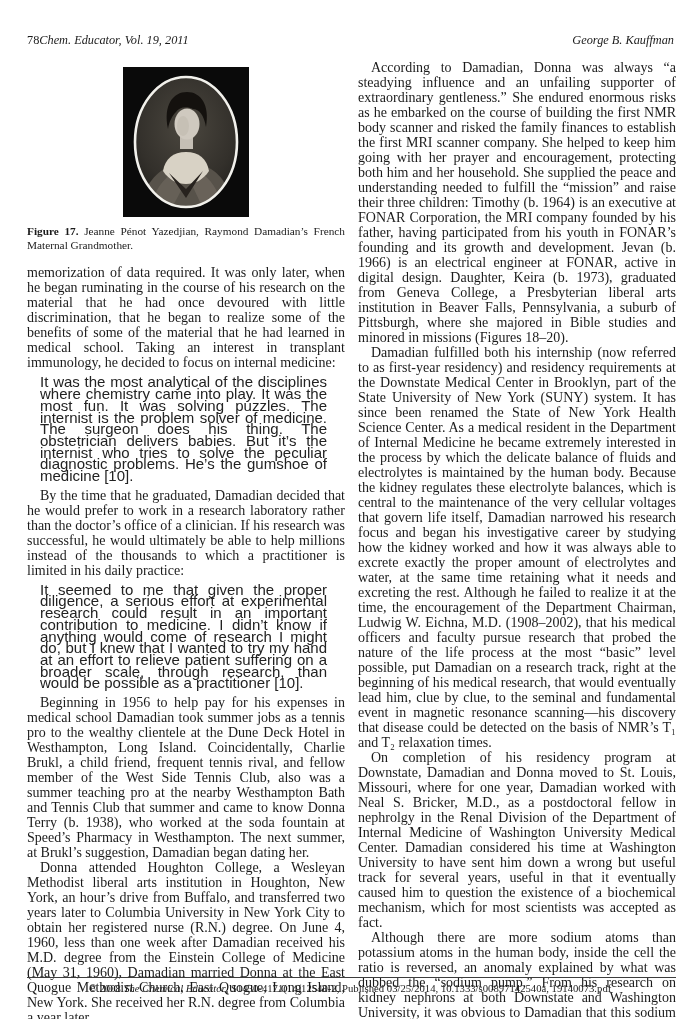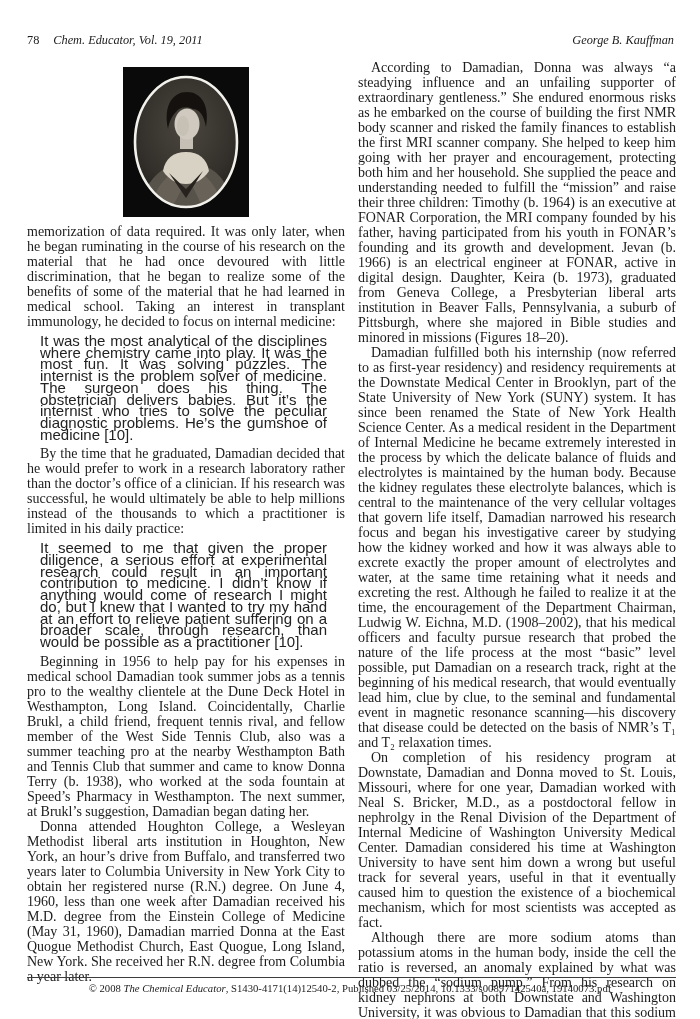--- a/index.html
+++ b/index.html
@@ -11,21 +11,21 @@
     color:#1b1b1b;
     font-family:"Liberation Serif", serif;
     overflow:hidden;
   }
   
   .hdr {
     position:absolute; top:33px; left:27px; right:26px;
     display:flex; justify-content:space-between; align-items:baseline;
     font-size:12.3px;
   }
-  .hdr .left { display:flex; gap:14px; align-items:baseline; }
+  .hdr .left { display:flex; align-items:baseline; }
   .hdr .pageno { font-style:normal; }
   .hdr .jrnl, .hdr .auth { font-style:italic; }
   
   .cols {
     position:absolute; top:60px; left:27px; width:649px;
     display:flex; gap:13px;
   }
   .col { width:318px; }
   p.body {
     font-size:14px; line-height:15px; text-align:justify;
@@ -95,20 +95,23 @@
             <path d="M102,150 C98,126 88,112 78,106 L70,120 L84,150 Z" fill="#746e64" opacity="0.6"></path>
             <path d="M40,104 C42,92 50,85 63,85 C76,85 84,92 86,104 C80,113 72,117 63,117 C54,117 46,113 40,104 Z" fill="#d8d2c5"></path>
             <path d="M46,106 L63,122 L80,104 L63,131 Z" fill="#27221e"></path>
             <rect x="57" y="66" width="13" height="16" fill="#c5bfb5"></rect>
             <ellipse cx="64" cy="57" rx="12.5" ry="15.5" fill="#cfc9bf"></ellipse>
             <ellipse cx="60" cy="59" rx="6" ry="10" fill="#bdb7ac" opacity="0.5"></ellipse>
             <path d="M45,62 C40,38 50,25 64,25 C78,25 87,38 83,60 C81,48 76,42 70,42 C64,39 56,40 53,45 C49,49 46,55 45,62 Z" fill="#14110e"></path>
           </g>
           <ellipse cx="63" cy="75" rx="51" ry="65" fill="none" stroke="#f2f1ec" stroke-width="2.6"></ellipse>
         </svg>
+        <div class="caption">
+          <span class="cl">Figure 17.</span><span> Jeanne Pénot Yazedjian, Raymond Damadian’s French Maternal Grandmother.</span>
+        </div>
       </div>
 
       <p class="body">memorization of data required. It was only later, when he began ruminating in the course of his research on the material that he had once devoured with little discrimination, that he began to realize some of the benefits of some of the material that he had learned in medical school. Taking an interest in transplant immunology, he decided to focus on internal medicine:</p>
 
       <p class="quote">It was the most analytical of the disciplines where chemistry came into play. It was the most fun. It was solving puzzles. The internist is the problem solver of medicine. The surgeon does his thing. The obstetrician delivers babies. But it’s the internist who tries to solve the peculiar diagnostic problems. He’s the gumshoe of medicine [10].</p>
 
       <p class="body indent">By the time that he graduated, Damadian decided that he would prefer to work in a research laboratory rather than the doctor’s office of a clinician. If his research was successful, he would ultimately be able to help millions instead of the thousands to which a practitioner is limited in his daily practice:</p>
 
       <p class="quote">It seemed to me that given the proper diligence, a serious effort at experimental research could result in an important contribution to medicine. I didn’t know if anything would come of research I might do, but I knew that I wanted to try my hand at an effort to relieve patient suffering on a broader scale, through research, than would be possible as a practitioner [10].</p>
 

